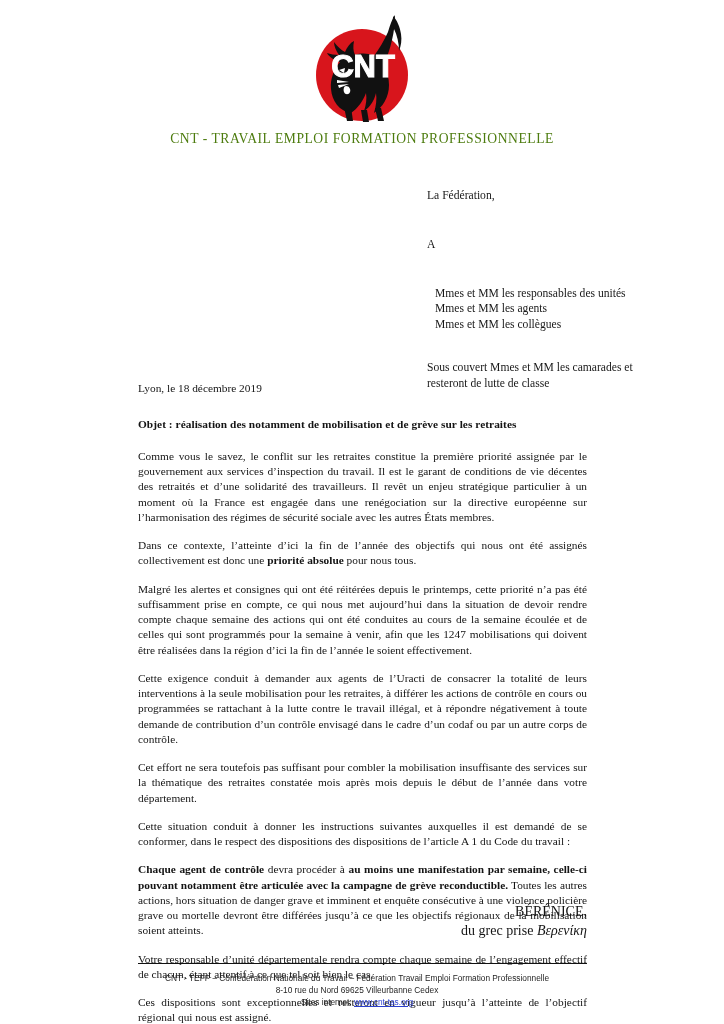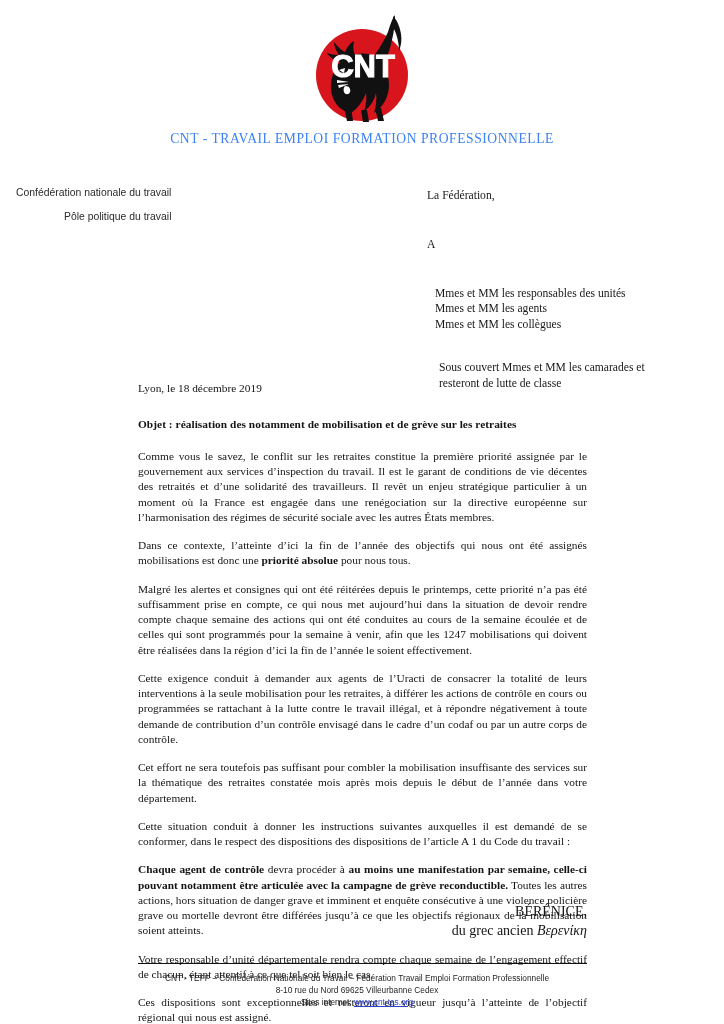--- a/index.html
+++ b/index.html
@@ -39,21 +39,21 @@
   
   .masthead {
     position: absolute;
     left: 0;
     right: 0;
     top: 131px;
     text-align: center;
     font-family: "Liberation Serif", serif;
     font-size: 13.6px;
     letter-spacing: 0.55px;
-    color: #3b82f6;
+    color: #4d7c0f;
   }
 
   
   .sender {
     position: absolute;
     left: 16px;
     top: 187px;
     font-family: "Liberation Sans", sans-serif;
     font-size: 10.4px;
     color: #2b2b2b;
@@ -69,21 +69,21 @@
     top: 188px;
     font-family: "Liberation Serif", serif;
     font-size: 11.6px;
     color: #181818;
     line-height: 1.32;
   }
   .rcp-fed { margin: 0 0 34px 0; }
   .rcp-a { margin: 0 0 33px 0; }
   .rcp-list { margin: 0 0 0 8px; }
   .rcp-list div { line-height: 1.36; }
-  .rcp-sous { margin: 27px 0 0 12px; line-height: 1.36; }
+  .rcp-sous { margin: 27px 0 0 0; line-height: 1.36; }
 
   
   .body-col {
     position: absolute;
     left: 138px;
     top: 381px;
     width: 449px;
     font-family: "Liberation Serif", serif;
     font-size: 11.35px;
     color: #141414;
@@ -173,58 +173,54 @@
       <path fill="#ffffff" d="M48 67 L60 69 L48 70 Z"></path>
       <path fill="#ffffff" d="M49 72 L60 71 L50 75 Z"></path>
       <path fill="#ffffff" d="M57 73 C60 73 62 76 61 79 C60 82 56 82 55 79 C54 76 55 73 57 73 Z"></path>
 
       <text x="74" y="64" text-anchor="middle" font-family="Liberation Sans, sans-serif" font-size="31" font-weight="bold" fill="#ffffff" stroke="#ffffff" stroke-width="1">CNT</text>
     </svg>
   </div>
 
   <div class="masthead">CNT - TRAVAIL EMPLOI FORMATION PROFESSIONNELLE</div>
 
-  <div class="sender">
-    <div class="line1">Confédération nationale du travail</div>
-    <div class="line2">Pôle politique du travail</div>
-  </div>
 
   <div class="recipient">
     <div class="rcp-fed">La Fédération,</div>
     <div class="rcp-a">A</div>
     <div class="rcp-list">
       <div>Mmes et MM les responsables des unités</div>
       <div>Mmes et MM les agents</div>
       <div>Mmes et MM les collègues</div>
     </div>
     <div class="rcp-sous">
       <div>Sous couvert Mmes et MM les camarades et</div>
       <div>resteront de lutte de classe</div>
     </div>
   </div>
 
   <div class="body-col">
     <div class="date-line">Lyon, le 18 décembre 2019</div>
     <div class="subject">Objet : réalisation des notamment de mobilisation et de grève sur les retraites</div>
     <div id="paragraphs">
         <p class="para"><span>Comme vous le savez, le conflit sur les retraites constitue la première priorité assignée par le gouvernement aux services d’inspection du travail. Il est le garant de conditions de vie décentes des retraités et d’une solidarité des travailleurs. Il revêt un enjeu stratégique particulier à un moment où la France est engagée dans une renégociation sur la directive européenne sur l’harmonisation des régimes de sécurité sociale avec les autres États membres.</span></p>
-        <p class="para"><span>Dans ce contexte, l’atteinte d’ici la fin de l’année des objectifs qui nous ont été assignés mobilisations est donc une </span><span class="b">priorité absolue</span><span> pour nous tous.</span></p>
+        <p class="para"><span>Dans ce contexte, l’atteinte d’ici la fin de l’année des objectifs qui nous ont été assignés collectivement est donc une </span><span class="b">priorité absolue</span><span> pour nous tous.</span></p>
         <p class="para"><span>Malgré les alertes et consignes qui ont été réitérées depuis le printemps, cette priorité n’a pas été suffisamment prise en compte, ce qui nous met aujourd’hui dans la situation de devoir rendre compte chaque semaine des actions qui ont été conduites au cours de la semaine écoulée et de celles qui sont programmés pour la semaine à venir, afin que les 1247 mobilisations qui doivent être réalisées dans la région d’ici la fin de l’année le soient effectivement.</span></p>
         <p class="para"><span>Cette exigence conduit à demander aux agents de l’Uracti de consacrer la totalité de leurs interventions à la seule mobilisation pour les retraites, à différer les actions de contrôle en cours ou programmées se rattachant à la lutte contre le travail illégal, et à répondre négativement à toute demande de contribution d’un contrôle envisagé dans le cadre d’un codaf ou par un autre corps de contrôle.</span></p>
         <p class="para"><span>Cet effort ne sera toutefois pas suffisant pour combler la mobilisation insuffisante des services sur la thématique des retraites constatée mois après mois depuis le début de l’année dans votre département.</span></p>
         <p class="para"><span>Cette situation conduit à donner les instructions suivantes auxquelles il est demandé de se conformer, dans le respect des dispositions des dispositions de l’article A 1 du Code du travail :</span></p>
         <p class="para"><span class="b">Chaque agent de contrôle</span><span> devra procéder à </span><span class="b">au moins une manifestation par semaine, celle-ci pouvant notamment être articulée avec la campagne de grève reconductible.</span><span> Toutes les autres actions, hors situation de danger grave et imminent et enquête consécutive à une violence policière grave ou mortelle devront être différées jusqu’à ce que les objectifs régionaux de la mobilisation soient atteints.</span></p>
         <p class="para"><span>Votre responsable d’unité départementale rendra compte chaque semaine de l’engagement effectif de chacun, étant attentif à ce que tel soit bien le cas.</span></p>
         <p class="para"><span>Ces dispositions sont exceptionnelles et resteront en vigueur jusqu’à l’atteinte de l’objectif régional qui nous est assigné.</span></p>
       </div>
   </div>
 
   <div class="signature">
     <div>BÉRÉNICE,</div>
-    <div><span>du grec ancien </span><span class="grk">Βερενίκη</span></div>
+    <div><span>du grec prise </span><span class="grk">Βερενίκη</span></div>
   </div>
 
   <div class="footer-rule"></div>
   <div class="footer">
     <div>CNT - TEFP – Confédération Nationale du Travail –  Fédération Travail Emploi Formation Professionnelle</div>
     <div>8-10 rue du Nord 69625 Villeurbanne Cedex</div>
     <div><span>Sites internet: </span><a class="flink" href="#">www.cnt-tas.org</a></div>
   </div>
 
 </div>

